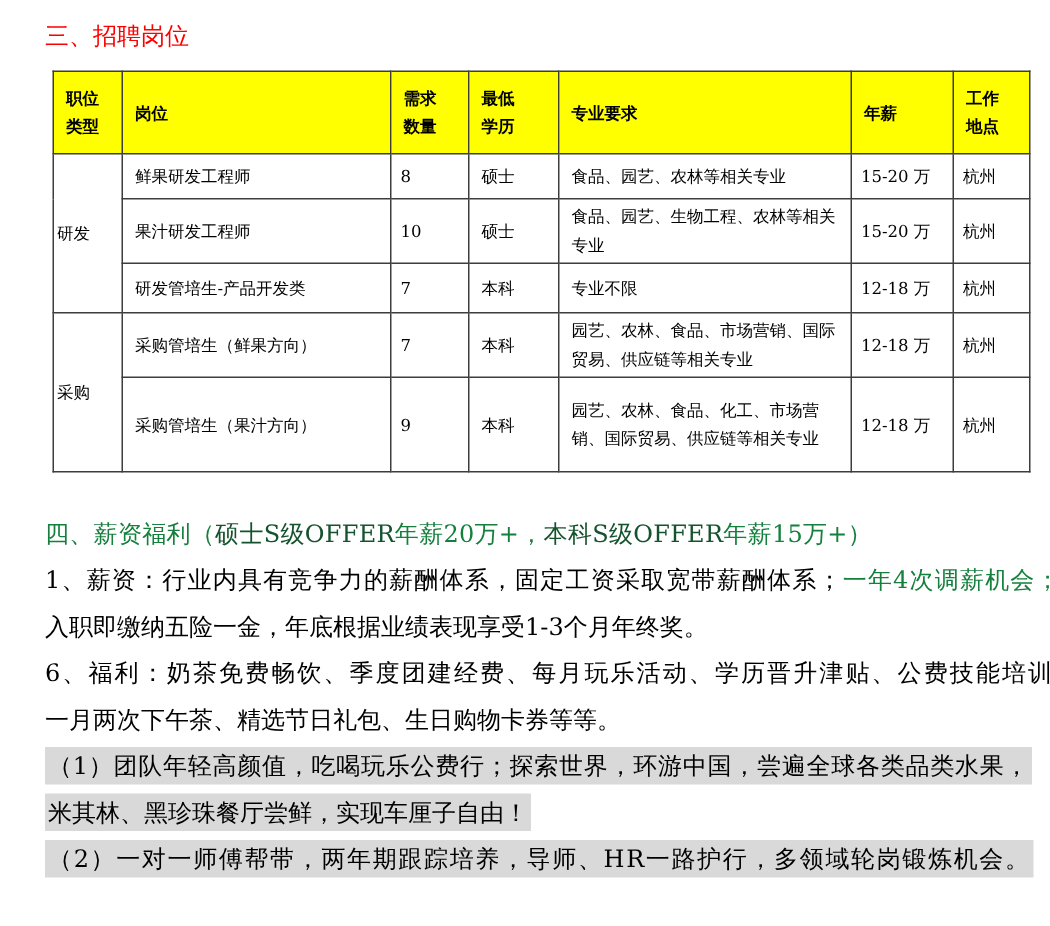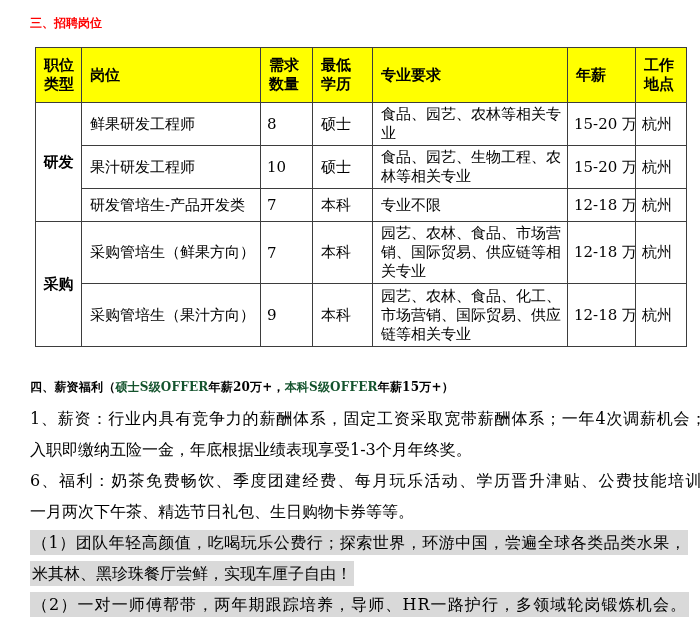--- a/index.html
+++ b/index.html
@@ -3,48 +3,48 @@
 <meta charset="utf-8">
 <style>
   html,body { margin:0; padding:0; background:#ffffff; }
   body {
     width:700px; height:617px; overflow:hidden;
     font-family:"DejaVu Serif","Liberation Serif",serif;
     color:#000;
   }
   .doc { padding:13px 14px 0 30px; }
 
-  .title-red { color:#fe0000; font-weight:bold; font-size:12px; line-height:21px; }
+  .title-red { color:#fe0000; font-weight:normal; font-size:16px; line-height:21px; }
   .sec4 { margin-top:30px; white-space:nowrap; letter-spacing:.2px; }
   .sec4 .blk { color:#14532d; }
 
   table.recruit {
     margin:13px 0 0 5px;
     border-collapse:collapse; table-layout:fixed;
-    width:651px; font-size:15px;
+    width:651px; font-size:11px;
   }
   .recruit th, .recruit td {
     border:1px solid #3d3d3d;
     padding:2px 5px 2px 8px;
     vertical-align:middle; overflow:hidden;
   }
   .recruit thead tr { height:55px; }
   .recruit thead th {
     background:#ffff00; font-weight:bold; text-align:left; line-height:19px;
   }
   .w2 { display:inline-block; width:2.15em; line-height:19px; }
   tr.r1 { height:30px; } tr.r2 { height:41px; } tr.r3 { height:33px; }
   tr.r4 { height:43px; } tr.r5 { height:63px; }
-  td.cat { text-align:center; font-weight:bold; padding:2px; }
+  td.cat { font-weight:normal; padding:2px; }
   td.major { line-height:19px; }
   td.count, td.salary, td.loc { white-space:nowrap; padding-left:6px; }
 
   .line { font-size:16px; line-height:31px; white-space:nowrap; }
   .paras { margin-top:5px; }
-  .red { color:#000000; }
+  .red { color:#15803d; }
   .lbl { font-weight:normal; }
   .hl { background:#d9d9d9; padding:3px 2px; }
   .lsA { letter-spacing:.8px; }   
   .lsB { letter-spacing:1.4px; }  
   .lsC { letter-spacing:.5px; }   
   .lsD { letter-spacing:1.1px; }  
 </style>
 </head>
 <body>
 

